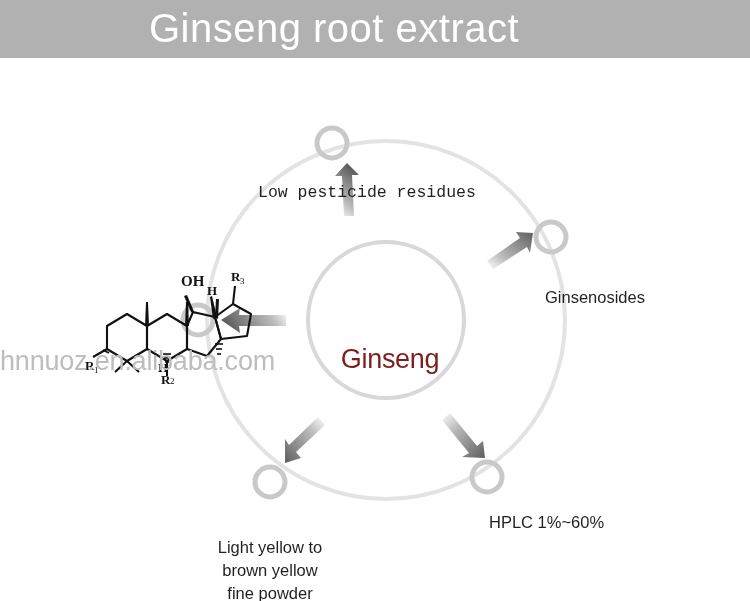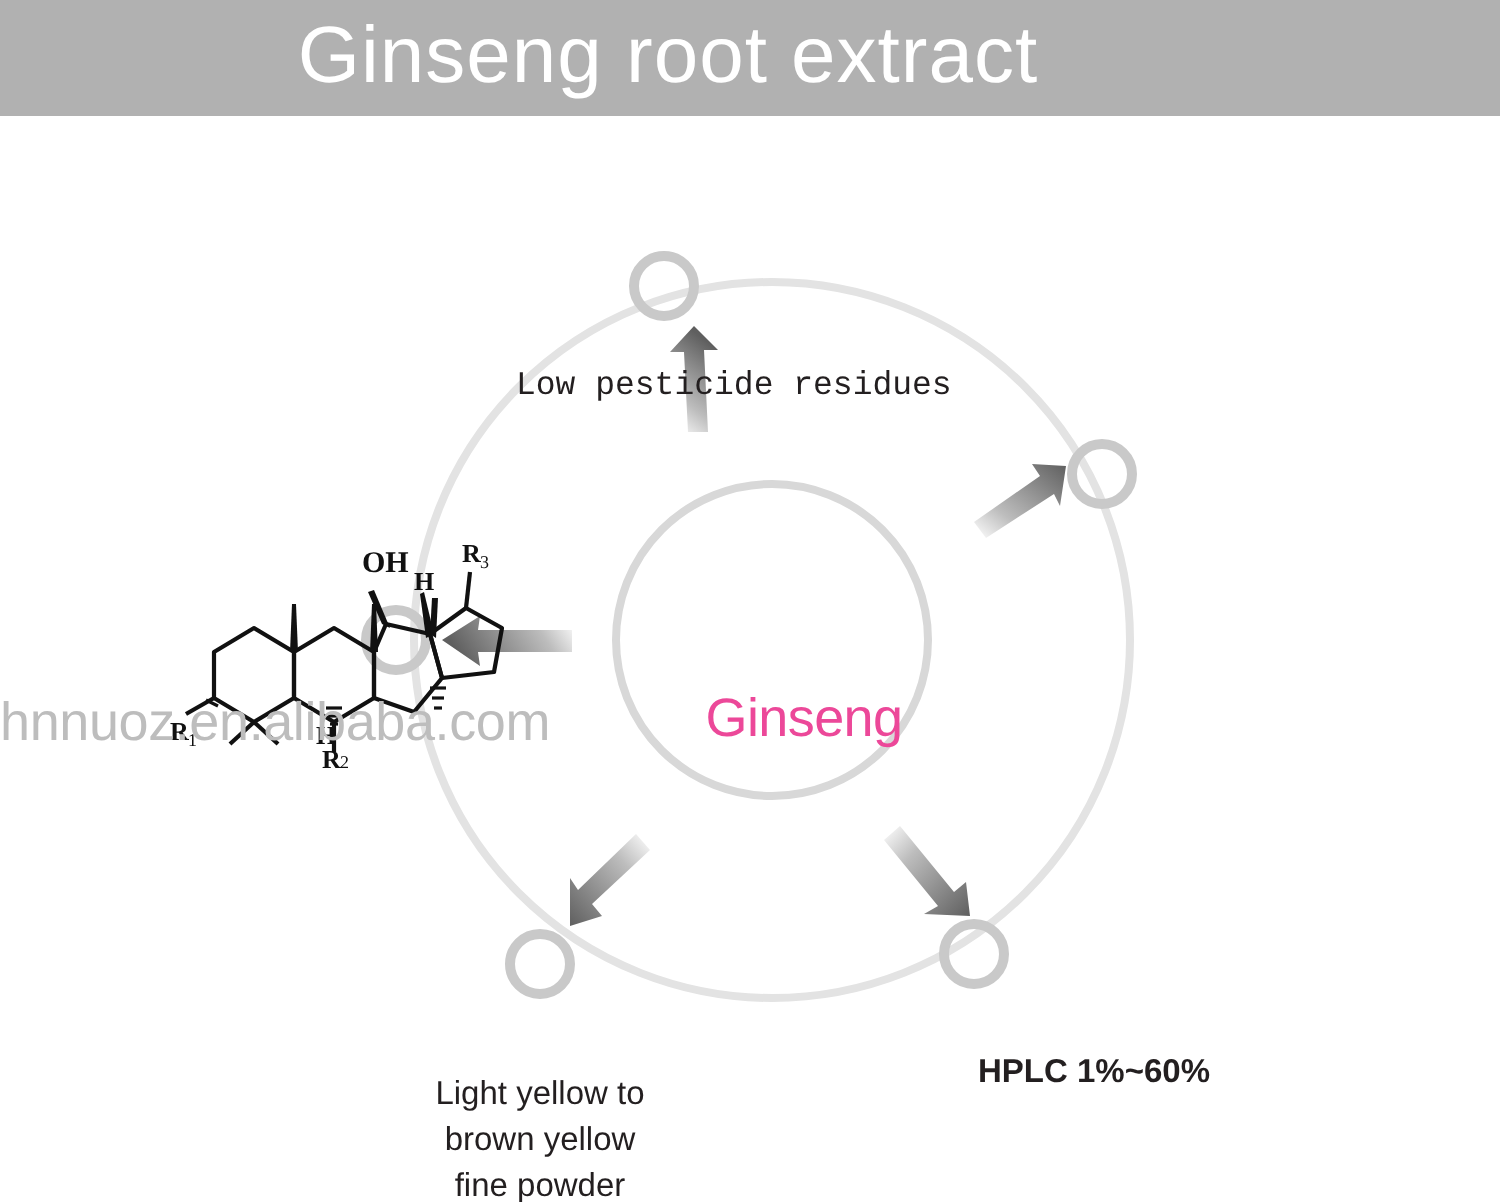--- a/index.html
+++ b/index.html
@@ -68,37 +68,36 @@
     left: 258px;
     top: 123px;
     font-family: Liberation Mono, monospace;
   }
   #label-ginsenosides {
     left: 545px;
     top: 228px;
   }
   #label-hplc {
     left: 489px;
-    top: 467px;
-    font-weight: bold;
+    top: 453px;
   }
   #label-powder {
     left: 209px;
     top: 478px;
     text-align: center;
     width: 122px;
   }
   
   #center-text {
     position: absolute;
-    left: 322px;
+    left: 310px;
     top: 286px;
     width: 160px;
     text-align: center;
-    color: #ec4899;
+    color: #7f1d1d;
     font-family: "Liberation Sans", sans-serif;
   }
   #center-line-1 {
     display: block;
     font-size: 27px;
     line-height: 30px;
     letter-spacing: -0.3px;
   }
   #center-line-2 {
     display: block;
@@ -251,20 +250,21 @@
         <text x="0" y="116" font-size="13" font-weight="bold">R</text>
         <text x="9" y="119" font-size="9">1</text>
         <text x="76" y="130" font-size="13" font-weight="bold">R</text>
         <text x="85" y="130" font-size="9">2</text>
         <text x="73" y="118" font-size="13" font-weight="bold">H</text>
       </g>
     </svg>
 
     <div class="node-label" id="label-pesticide">Low pesticide residues</div>
 
+    <div class="node-label" id="label-ginsenosides">Ginsenosides</div>
 
     <div class="node-label" id="label-hplc">HPLC 1%~60%</div>
 
     <div class="node-label" id="label-powder"><span>Light yellow to</span><br><span>brown yellow</span><br><span>fine powder</span></div>
 
     <div id="watermark">hnnuoz.en.alibaba.com</div>
 
     <div id="center-text">
       <span id="center-line-1">Ginseng</span>
     </div>

